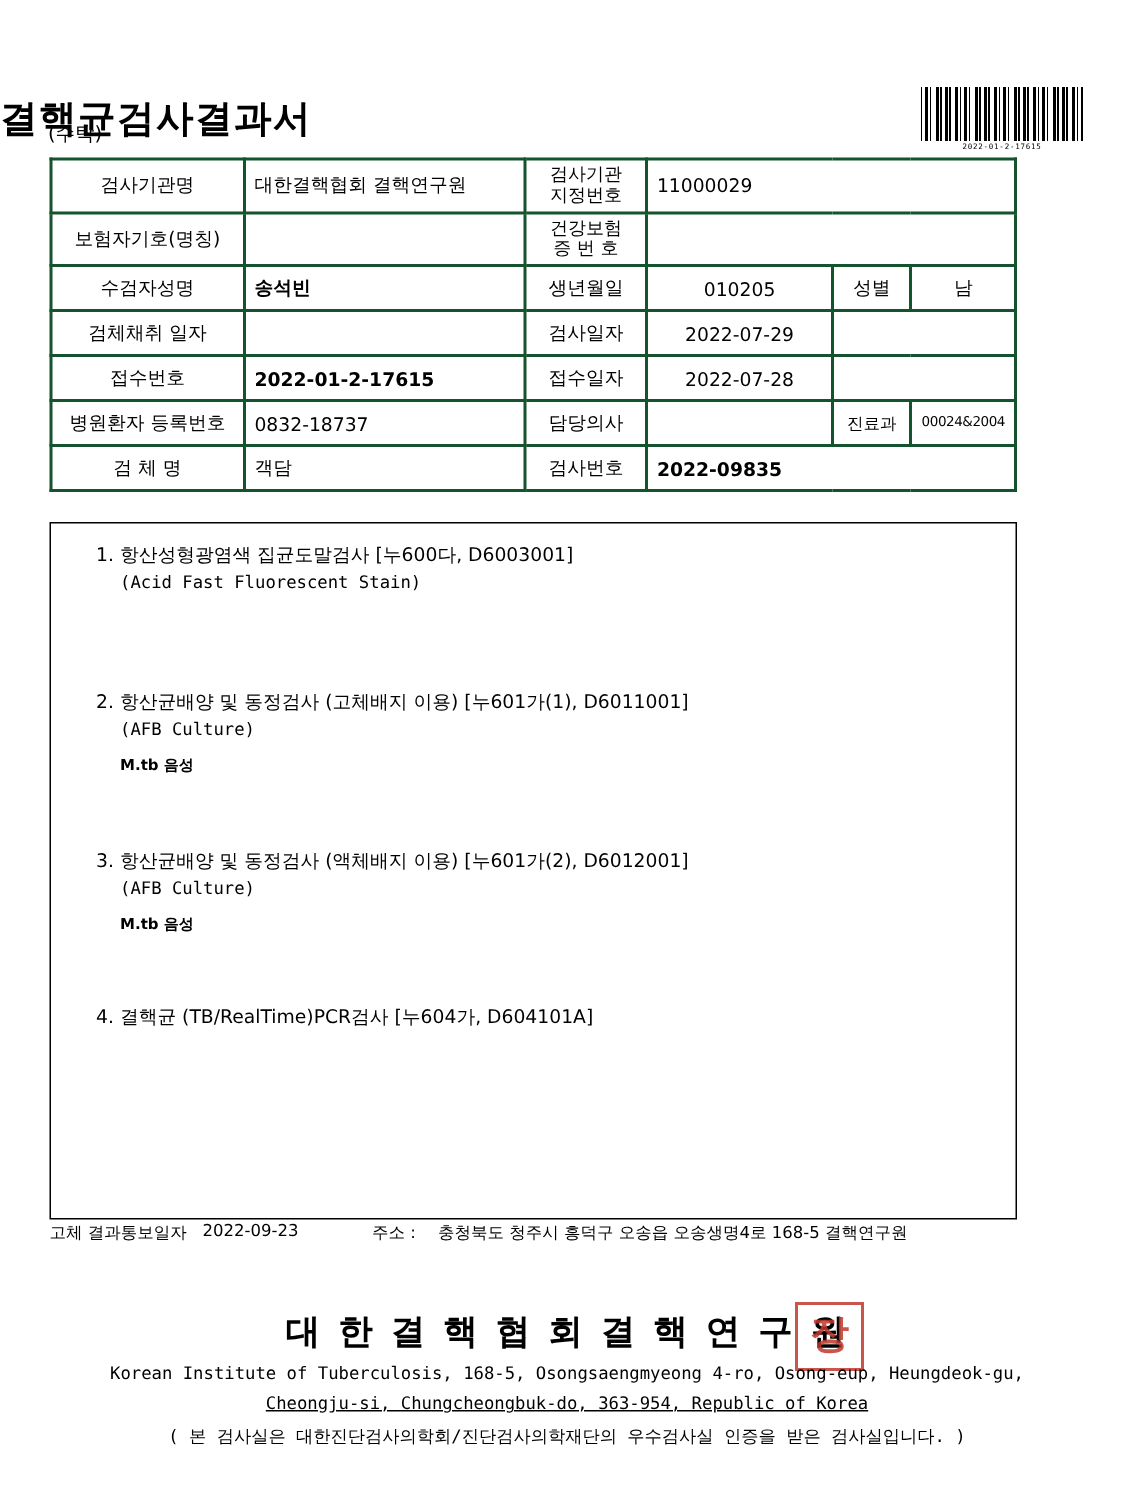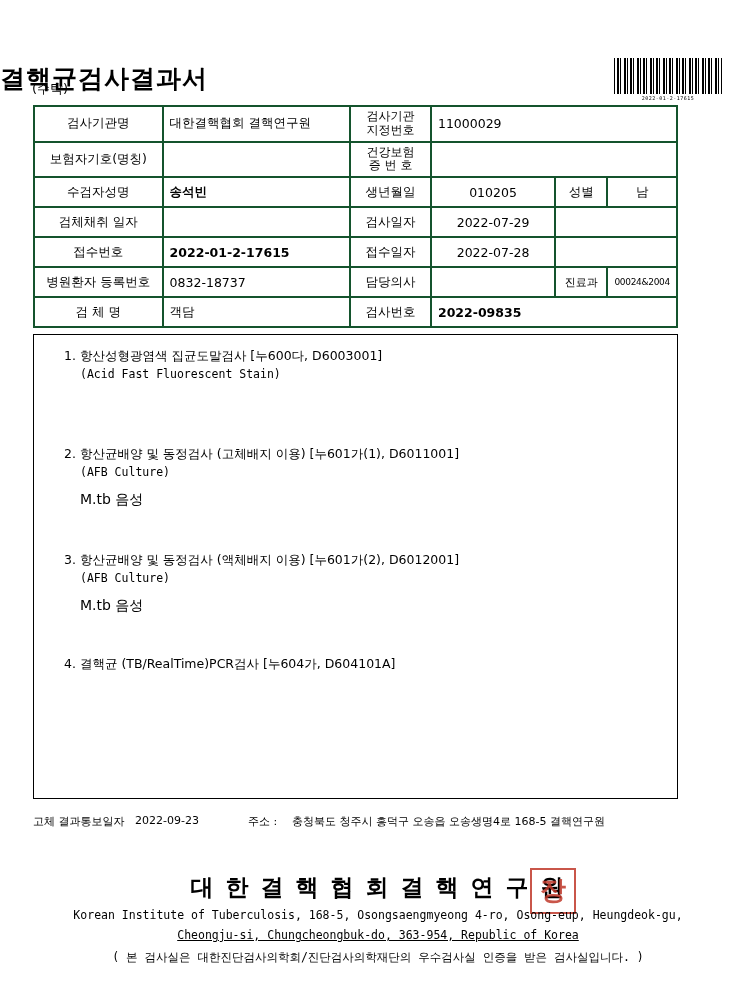--- a/index.html
+++ b/index.html
@@ -105,43 +105,43 @@
   }
   .xsm {
     font-size: 9px;
     letter-spacing: -0.3px;
   }
 
   
   .results {
     position: absolute;
     left: 33px;
-    top: 334px;
+    top: 348px;
     width: 645px;
     height: 465px;
     border: 1px solid #000;
     box-sizing: border-box;
     padding: 14px 18px;
     font-family: "DejaVu Sans", sans-serif;
   }
   .res-item {
     position: absolute;
     left: 30px;
     font-size: 12.5px;
     line-height: 1.5;
   }
   .res-sub {
     font-family: "DejaVu Sans Mono", monospace;
     font-size: 11.5px;
     padding-left: 16px;
   }
   .res-val {
-    font-weight: normal;
+    font-weight: bold;
     padding-left: 16px;
-    font-size: 14px;
+    font-size: 10px;
     margin-top: 8px;
   }
 
   
   .footer {
     position: absolute;
     left: 0;
     top: 806px;
     width: 756px;
     font-size: 11px;

